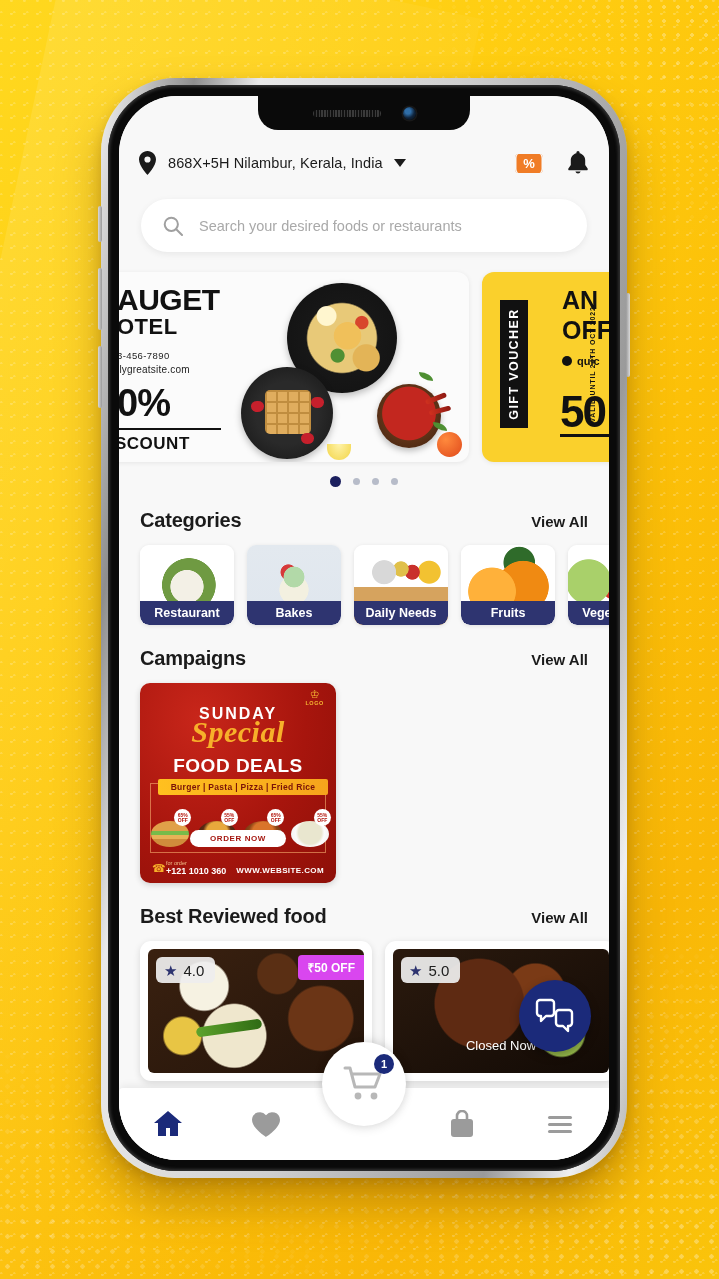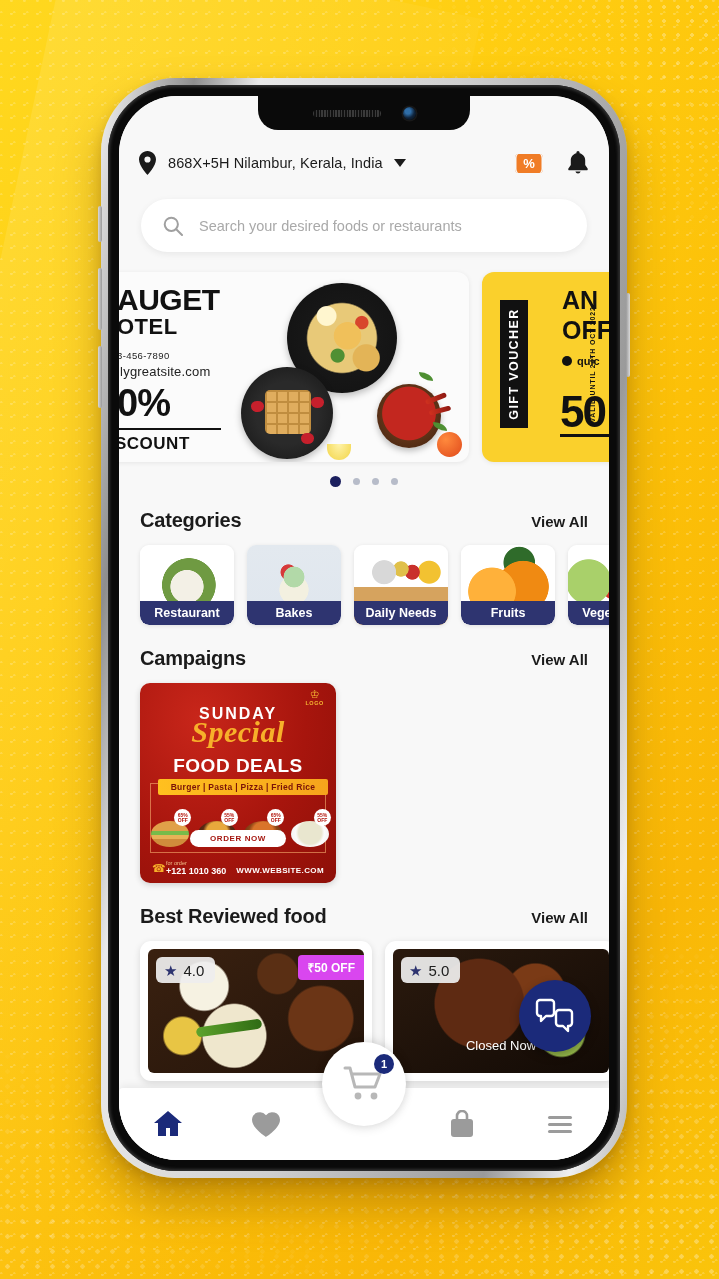--- a/index.html
+++ b/index.html
@@ -120,21 +120,21 @@
   #banner-wrap{ margin-top:20px; }
   #banner-track{ display:flex; gap:13px; padding-left:0;align-items:flex-end; }
   .banner{ flex:none; height:190px; border-radius:12px; overflow:hidden;
            position:relative; background:#fff; box-shadow:0 1px 5px rgba(0,0,0,.08); }
   
   #banner-1{ width:380px; margin-left:-30px; background:#fbfbfb; }
   #b1-left{ position:absolute; left:28px; top:14px; width:150px; }
   #b1-name{ font-size:30px; font-weight:800; letter-spacing:-.5px; color:#111; line-height:.96; }
   #b1-sub{ font-size:22px; font-weight:800; letter-spacing:.5px; color:#111; line-height:1.1; }
   #b1-phone{ margin-top:11px; font-size:9.5px; color:#222; letter-spacing:.4px; }
-  #b1-site{ font-size:13px; color:#222; letter-spacing:.2px; margin-top:3px; }
+  #b1-site{ font-size:10px; color:#222; letter-spacing:.2px; margin-top:3px; }
   #b1-pct{ position:absolute; left:28px; top:112px; font-size:38px; font-weight:800;
            color:#111; line-height:1; letter-spacing:-1px; }
   #b1-rule{ position:absolute; left:24px; top:156px; width:108px; height:2px; background:#111; }
   #b1-disc{ position:absolute; left:26px; top:162px; font-size:17px; font-weight:800;
             letter-spacing:.5px; color:#111; }
   
   .plate{ position:absolute; border-radius:50%; }
   #plate-rice{ left:198px; top:11px; width:110px; height:110px;
     background:
       radial-gradient(circle at 36% 30%, #fff6cf 0 9%, transparent 10%),

